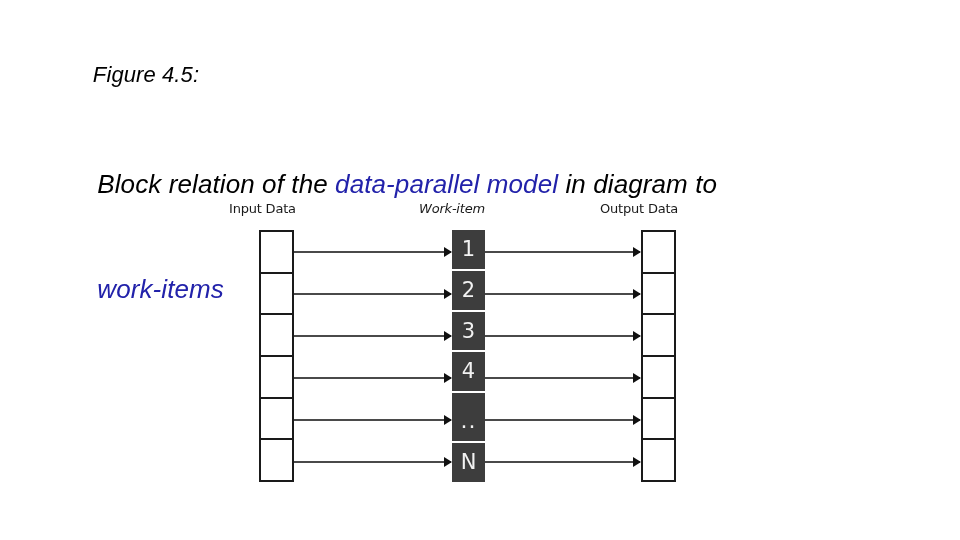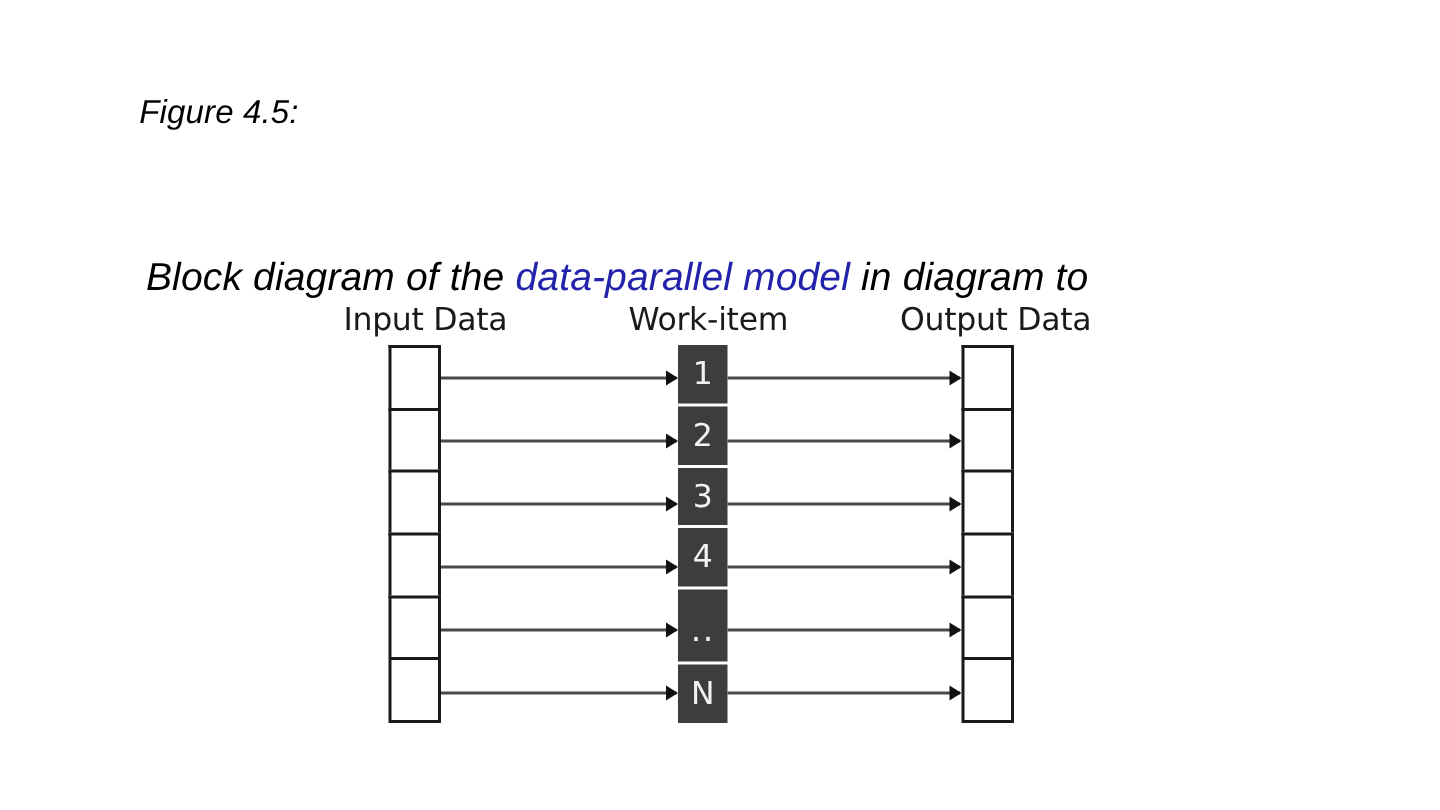--- a/index.html
+++ b/index.html
@@ -41,28 +41,28 @@
   #diagram {
     position: absolute;
     left: 0;
     top: 0;
     width: 960px;
     height: 540px;
   }
   .col-label {
     position: absolute;
     font-family: "DejaVu Sans", sans-serif;
-    font-size: 21px;
+    font-size: 13px;
     font-weight: 400;
     color: #1a1a1a;
     white-space: nowrap;
     letter-spacing: -0.2px;
   }
   #label-input  { left: 229px; top: 201px; }
-  #label-work   { left: 419px; top: 201px; }
+  #label-work   { left: 419px; top: 201px; font-style: italic; }
   #label-output { left: 600px; top: 201px; }
 
   
   .data-col {
     position: absolute;
     width: 35px;
     display: flex;
     flex-direction: column;
   }
   .data-cell {
@@ -128,21 +128,24 @@
   }
 </style>
 </head>
 <body>
 
 <div id="caption">
   <div class="cap-line first">
     <span>Figure 4.5:</span>
   </div>
   <div class="cap-line">
-    <span>Block diagram of the </span><span class="blue">data-parallel model</span><span> in diagram to</span>
+    <span>Block relation of the </span><span class="blue">data-parallel model</span><span> in diagram to</span>
+  </div>
+  <div class="cap-line">
+    <span class="blue">work-items</span>
   </div>
 </div>
 
 <div id="diagram">
 
   <div class="col-label" id="label-input">Input Data</div>
   <div class="col-label" id="label-work">Work-item</div>
   <div class="col-label" id="label-output">Output Data</div>
 
   <div class="data-col" id="col-input">

